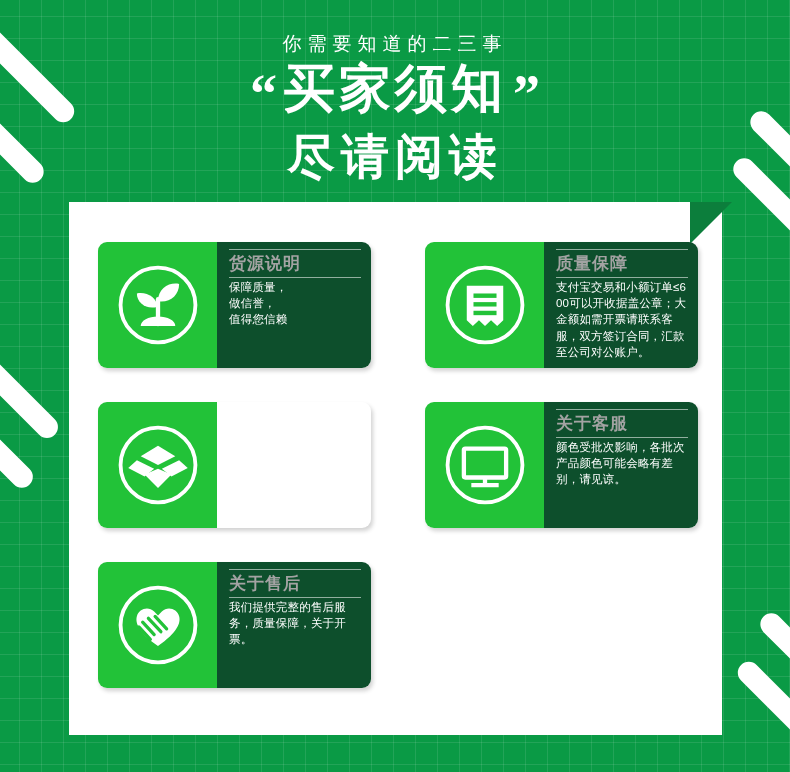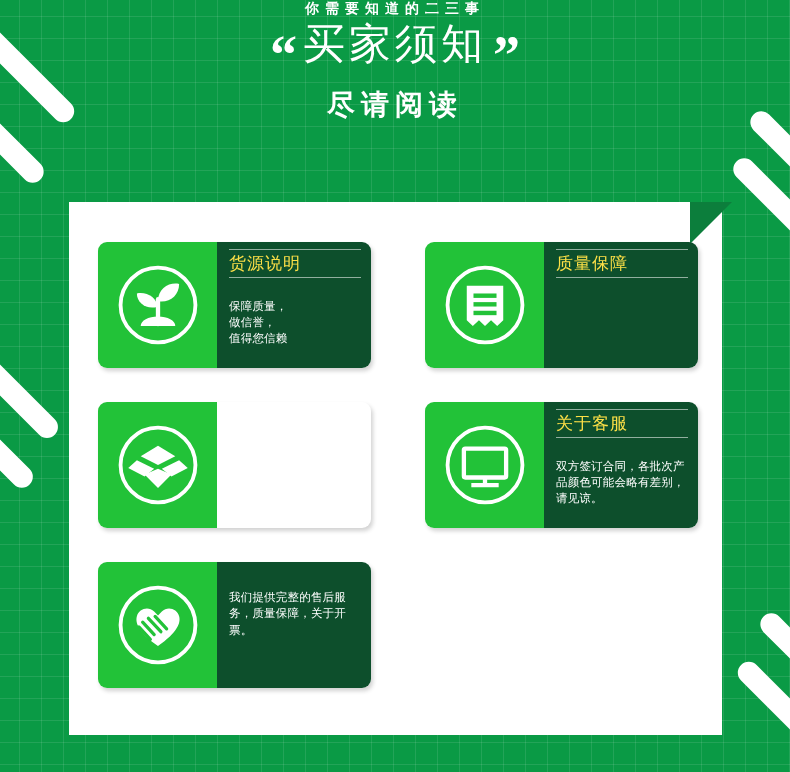--- a/index.html
+++ b/index.html
@@ -52,52 +52,52 @@
 
   
   #header{
     position:absolute;
     left:0; top:0; width:790px; height:202px;
     text-align:center;
     z-index:5;
   }
   #eyebrow{
     color:#ffffff;
-    font-size:14px;
+    font-size:19px;
     letter-spacing:6px;
-    padding-top:0;
-    font-weight:700;
+    padding-top:31px;
+    font-weight:400;
     text-shadow:0 0 1px rgba(0,0,0,.05);
   }
   #main-title-row{
     display:flex;
     align-items:flex-start;
     justify-content:center;
     margin-top:4px;
   }
   #quote-open,#quote-close{
     color:#ffffff;
     font-size:54px;
     line-height:1;
     font-family:"Liberation Serif","DejaVu Serif",serif;
     font-weight:700;
     margin-top:6px;
   }
   #quote-open{ margin-right:6px; }
   #quote-close{ margin-left:6px; }
   #main-title{
     color:#ffffff;
-    font-size:42px;
-    font-weight:400;
+    font-size:52px;
+    font-weight:700;
     letter-spacing:4px;
     line-height:1.05;
   }
   #sub-title{
     color:#ffffff;
-    font-size:28px;
+    font-size:48px;
     font-weight:700;
     letter-spacing:6px;
     margin-top:4px;
   }
 
   
   #cards{
     position:absolute;
     left:98px; top:242px;
     width:600px;
@@ -123,34 +123,34 @@
     justify-content:center;
   }
   .card-body{
     flex:1 1 auto;
     background:#0d4f2c;
     padding:7px 10px 6px 12px;
     display:flex;
     flex-direction:column;
   }
   .card-title{
-    color:#fde047;
+    color:#a3a3a3;
     font-size:17px;
-    font-weight:400;
+    font-weight:700;
     letter-spacing:1px;
     border-top:1.5px solid rgba(255,255,255,.55);
     border-bottom:1.5px solid rgba(255,255,255,.55);
     padding:4px 0 3px 0;
     line-height:1.15;
   }
   .card-text{
     color:#ffffff;
     font-size:11.5px;
     line-height:1.42;
-    margin-top:20px;
+    margin-top:1px;
     letter-spacing:.2px;
     word-break:break-all;
   }
   .icon-svg{ display:block; }
 </style>
 </head>
 <body>
 
 <div id="bg-grid"></div>
 
@@ -206,20 +206,21 @@
       <svg class="icon-svg" width="96" height="96" viewBox="0 0 100 100">
         <circle cx="50" cy="50" r="39" fill="none" stroke="#fff" stroke-width="4"></circle>
         <path d="M31 30 H69 V66 l-6.3 6 -6.4 -6 -6.3 6 -6.3 -6 -6.4 6 -6.3 -6 Z" fill="#fff"></path>
         <rect x="38" y="38" width="24" height="4.6" fill="#22c238"></rect>
         <rect x="38" y="47" width="24" height="4.6" fill="#22c238"></rect>
         <rect x="38" y="56" width="24" height="4.6" fill="#22c238"></rect>
       </svg>
     </div>
     <div class="card-body">
       <div class="card-title">质量保障</div>
+      <div class="card-text">支付宝交易和小额订单≤600可以开收据盖公章；大金额如需开票请联系客服，双方签订合同，汇款至公司对公账户。</div>
     </div>
   </div>
 
   <div class="card">
     <div class="card-icon">
       <svg class="icon-svg" width="96" height="96" viewBox="0 0 100 100">
         <circle cx="50" cy="50" r="39" fill="none" stroke="#fff" stroke-width="4"></circle>
         <path d="M50 30 L32 41 L50 50 L68 41 Z" fill="#fff"></path>
         <path d="M28 45 L46 54 L36 62 L19 53 Z" fill="#fff"></path>
         <path d="M72 45 L54 54 L64 62 L81 53 Z" fill="#fff"></path>
@@ -232,34 +233,35 @@
     <div class="card-icon">
       <svg class="icon-svg" width="96" height="96" viewBox="0 0 100 100">
         <circle cx="50" cy="50" r="39" fill="none" stroke="#fff" stroke-width="4"></circle>
         <rect x="28" y="33" width="44" height="30" rx="1.5" fill="none" stroke="#fff" stroke-width="4.5"></rect>
         <path d="M50 63 V70" stroke="#fff" stroke-width="4.5"></path>
         <path d="M38 71 H62" stroke="#fff" stroke-width="4.5" stroke-linecap="square"></path>
       </svg>
     </div>
     <div class="card-body">
       <div class="card-title">关于客服</div>
-      <div class="card-text">双方签订合同，各批次产品颜色可能会略有差别，请见谅。</div>
+      <div class="card-text">颜色受批次影响，各批次产品颜色可能会略有差别，请见谅。</div>
     </div>
   </div>
 
 
   <div class="card">
     <div class="card-icon">
       <svg class="icon-svg" width="96" height="96" viewBox="0 0 100 100">
         <circle cx="50" cy="50" r="39" fill="none" stroke="#fff" stroke-width="4"></circle>
         <path d="M50 72 C30 58 26 48 28 41 C30 33 40 30 46 36 L50 40 L54 36 C60 30 70 33 72 41 C74 48 70 58 50 72 Z" fill="#fff"></path>
         <path d="M34 47 L46 60" stroke="#22c238" stroke-width="3.4" stroke-linecap="round"></path>
         <path d="M40 43 L53 57" stroke="#22c238" stroke-width="3.4" stroke-linecap="round"></path>
         <path d="M47 41 L59 54" stroke="#22c238" stroke-width="3.4" stroke-linecap="round"></path>
         <path d="M30 52 L42 65" stroke="#22c238" stroke-width="3.4" stroke-linecap="round"></path>
       </svg>
     </div>
     <div class="card-body">
+      <div class="card-title">关于售后</div>
       <div class="card-text">我们提供完整的售后服务，质量保障，关于开票。</div>
     </div>
   </div>
 
 </div>
 
 </body></html>

